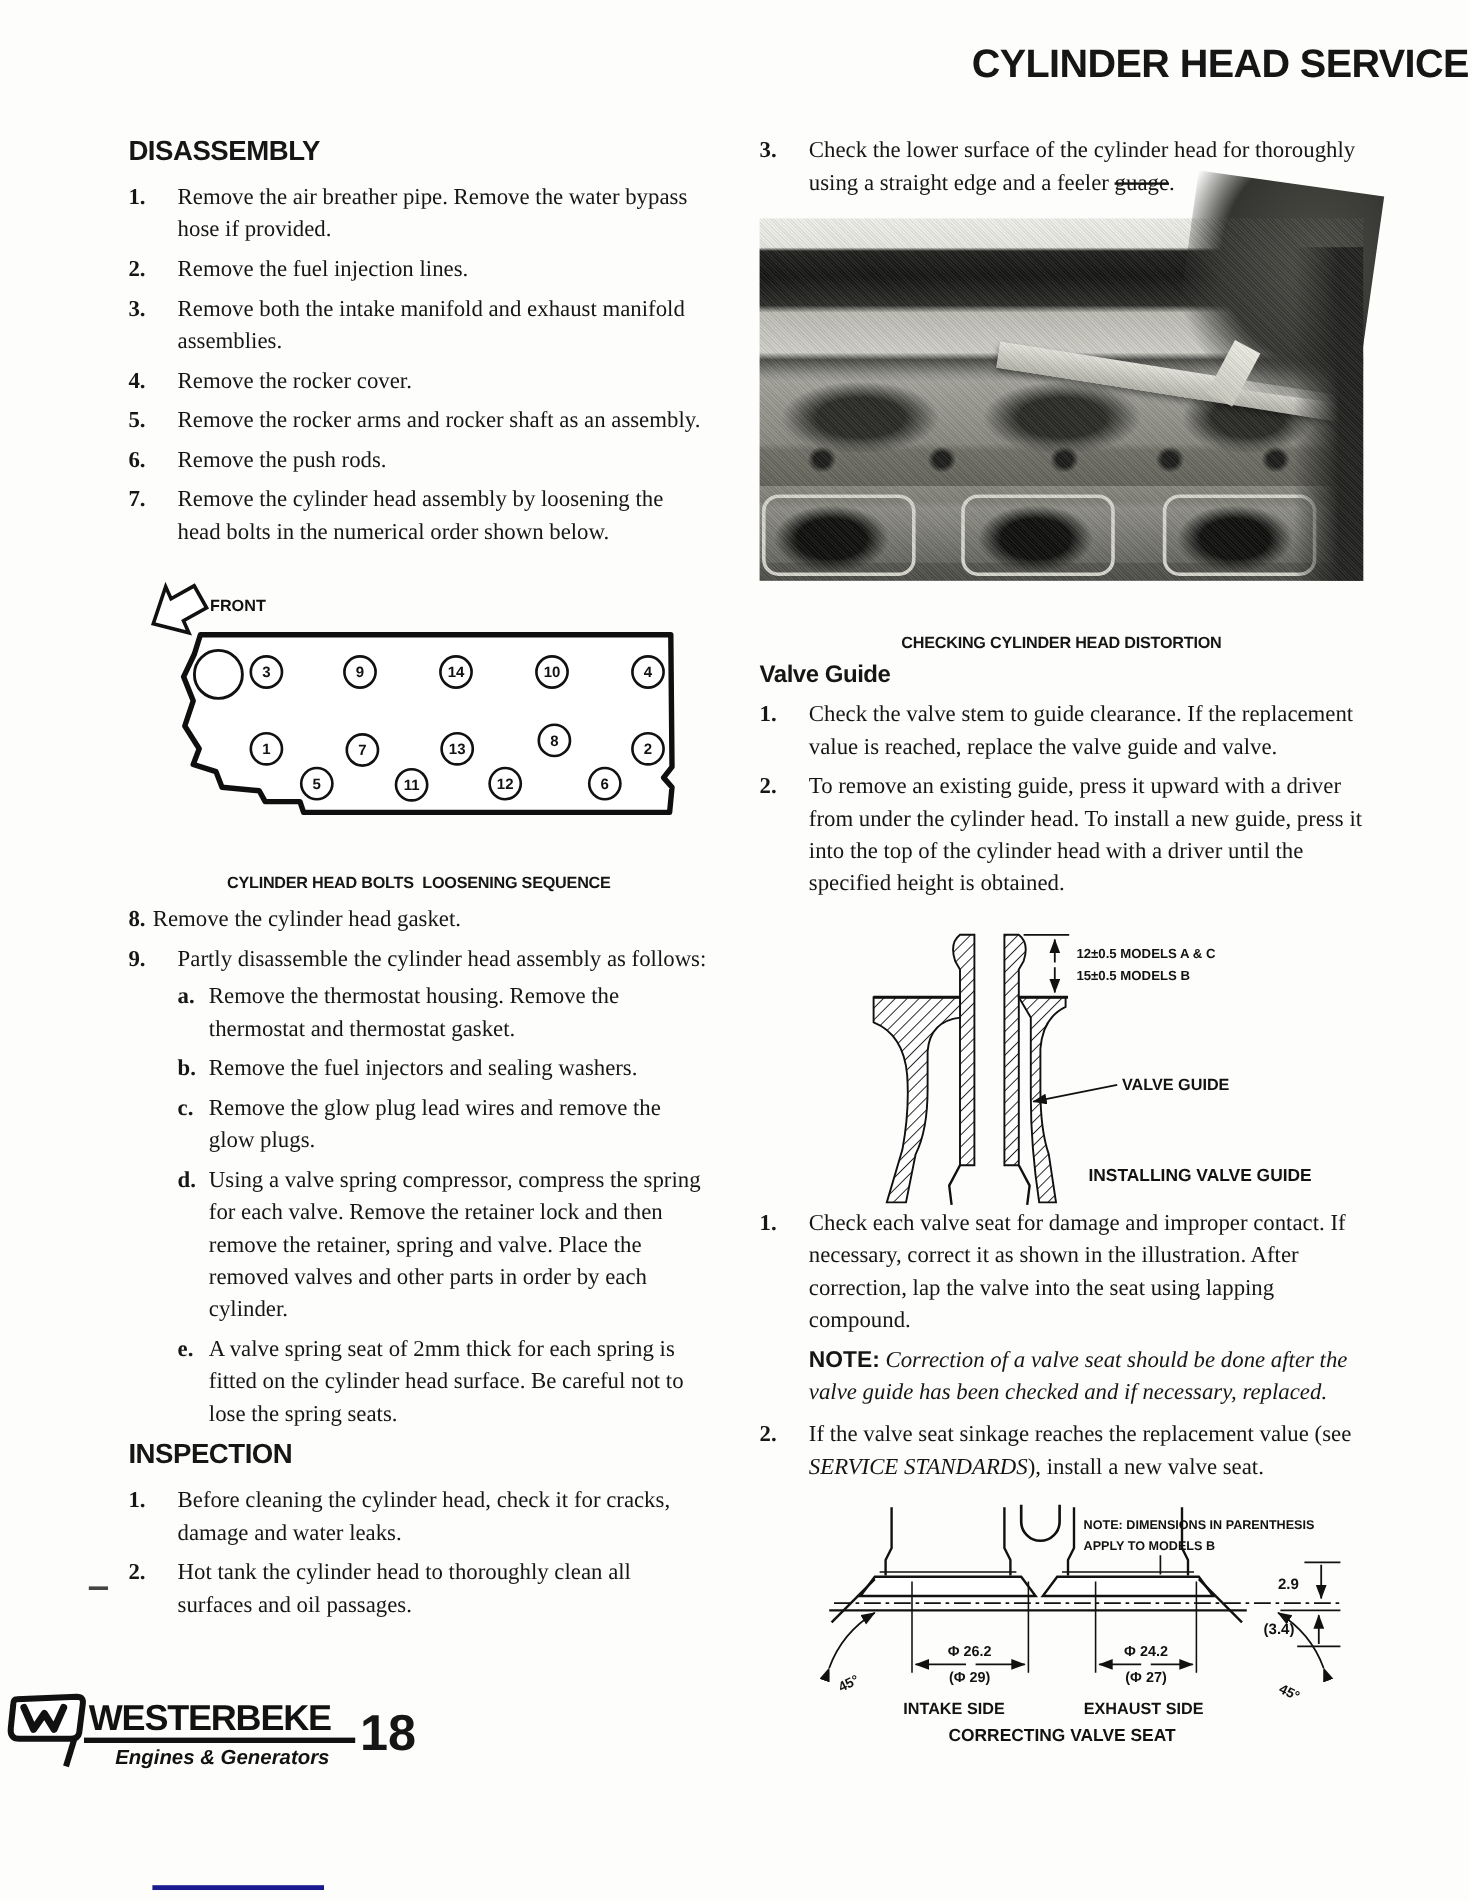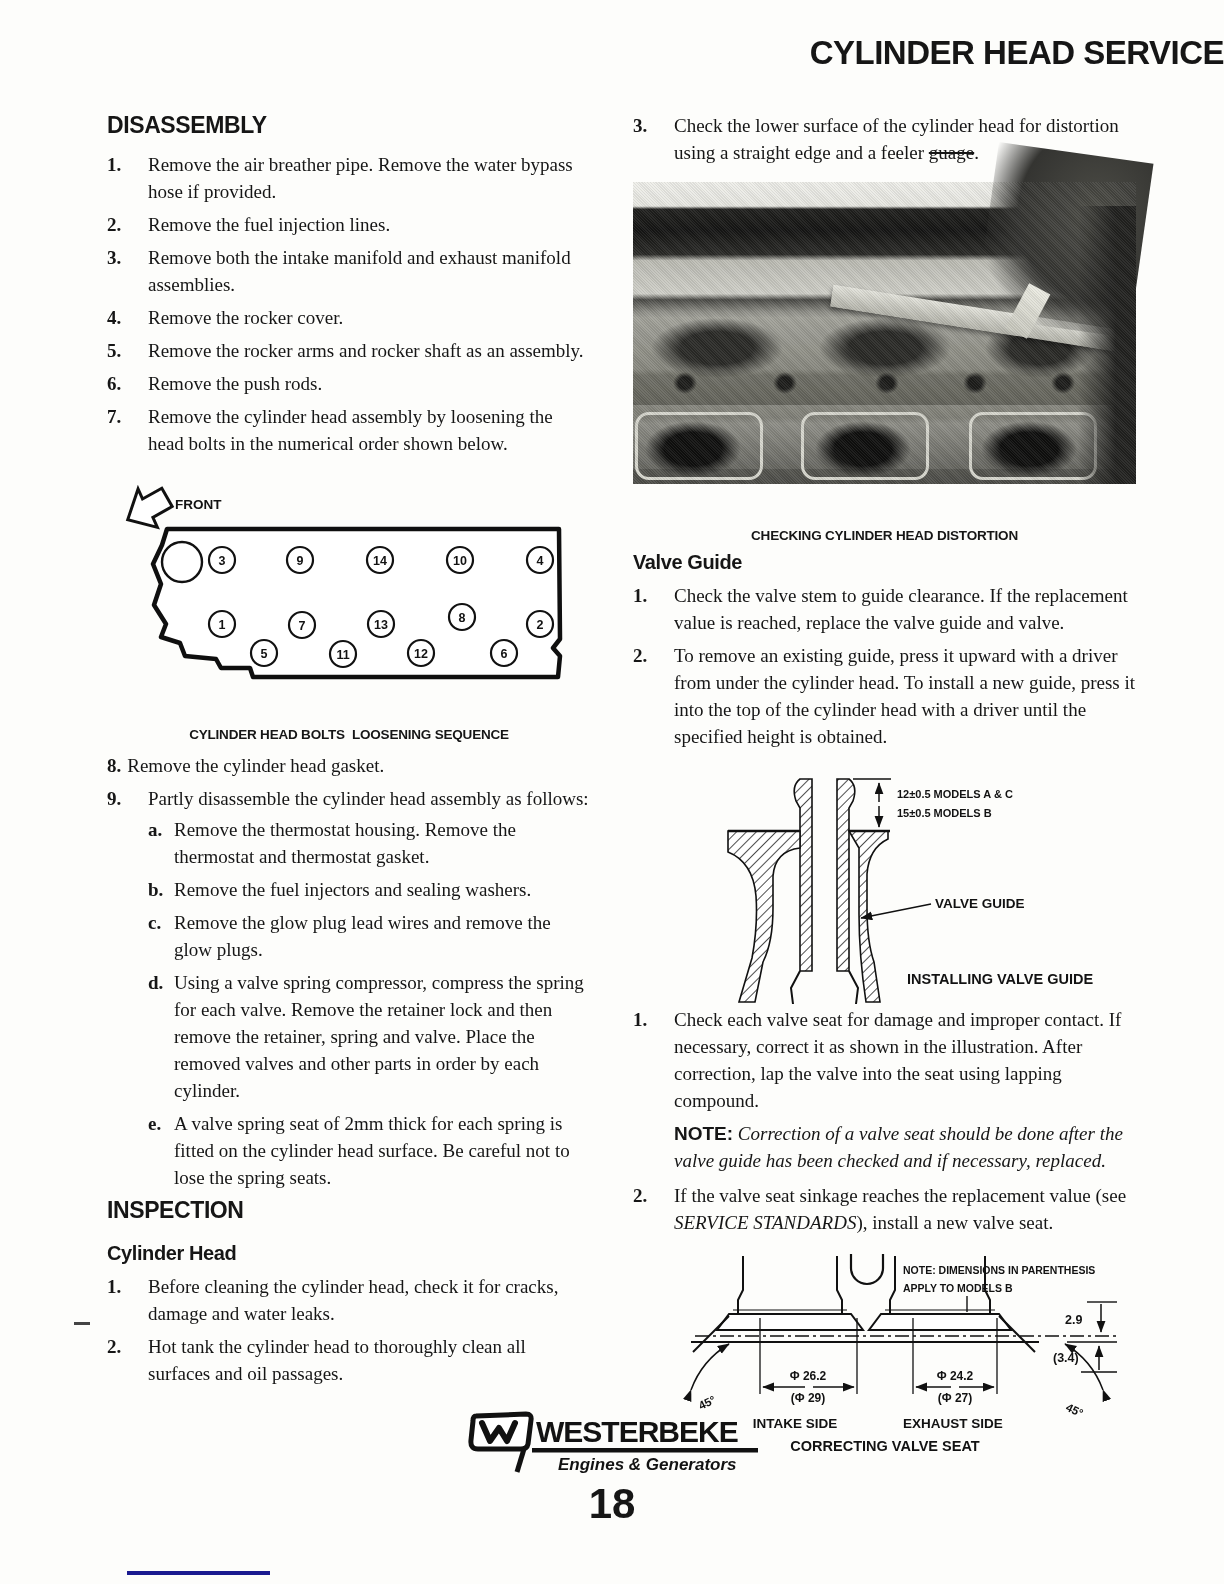--- a/index.html
+++ b/index.html
@@ -66,21 +66,21 @@
            background:radial-gradient(ellipse at 68% 32%, #4d4d47 0%, #343431 52%, rgba(40,40,38,0) 78%);
            transform:rotate(8deg); }
   .feeler { position:absolute; top:104px; right:96px; width:24px; height:50px;
            background:linear-gradient(180deg,#ecece3,#c9c9bf); transform:rotate(28deg); }
   .photo-shadow-right { position:absolute; right:0; top:8%; width:58px; height:92%;
            background:linear-gradient(90deg, rgba(20,20,18,0), #21211f 65%); }
 
   svg text { font-family:"Liberation Sans", sans-serif; font-weight:700; fill:#121212; }
 
   .footer { position:absolute; top:1408px; left:0; width:100%;
-            display:flex; flex-direction:column; align-items:center; }
+            display:flex; flex-direction:row; align-items:center; }
   .page-number { font-family:"Liberation Sans", sans-serif; font-weight:700; font-size:42px; margin-top:6px; }
   .bottom-rule { position:absolute; left:127px; top:1571px; width:143px; height:4px; background:#1b1b90; }
   .margin-dash { position:absolute; left:74px; top:1322px; width:16px; height:3px; background:#444; }
 </style>
 </head>
 <body>
 
 <div class="page">
 
   <div class="title">CYLINDER HEAD SERVICE</div>
@@ -195,38 +195,37 @@
         <span class="txt">Using a valve spring compressor, compress the spring for each valve. Remove the retainer lock and then remove the retainer, spring and valve. Place the removed valves and other parts in order by each cylinder.</span>
       </div>
       <div class="subli">
         <span class="letter">e.</span>
         <span class="txt">A valve spring seat of 2mm thick for each spring is fitted on the cylinder head surface. Be careful not to lose the spring seats.</span>
       </div>
     </div>
 
     <div class="section-h" style="">INSPECTION</div>
 
-    <div class="sub-h">Cylinder Head</div>
 
 
     <div class="li">
       <span class="num">1.</span>
       <span class="txt">Before cleaning the cylinder head, check it for cracks, damage and water leaks.</span>
     </div>
     <div class="li">
       <span class="num">2.</span>
       <span class="txt">Hot tank the cylinder head to thoroughly clean all surfaces and oil passages.</span>
     </div>
   </div>
 
   <div class="col-right">
 
     <div class="li">
       <span class="num">3.</span>
-      <span class="txt"><span>Check the lower surface of the cylinder head for distortion using a straight edge and a feeler </span><span class="struck">guage</span><span>.</span></span>
+      <span class="txt"><span>Check the lower surface of the cylinder head for thoroughly using a straight edge and a feeler </span><span class="struck">guage</span><span>.</span></span>
     </div>
 
     <div class="photo">
       <div class="chamber" style="left:18px;"></div>
       <div class="chamber" style="left:186px;"></div>
       <div class="chamber" style="left:352px; width:110px;"></div>
       <div class="bolthole" style="left:40px;"></div>
       <div class="bolthole" style="left:140px;"></div>
       <div class="bolthole" style="left:242px;"></div>
       <div class="bolthole" style="left:330px;"></div>

